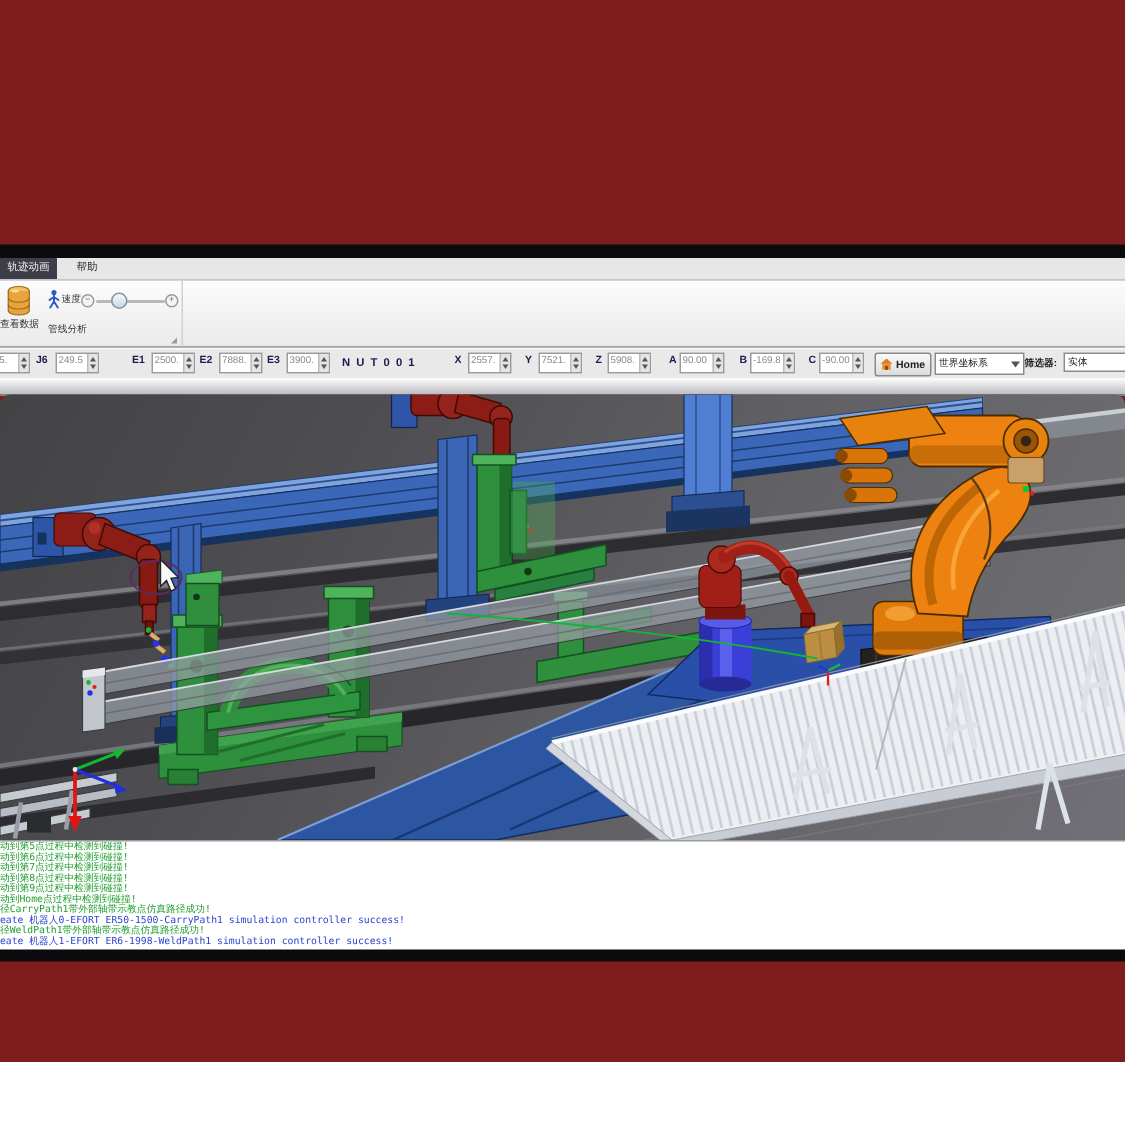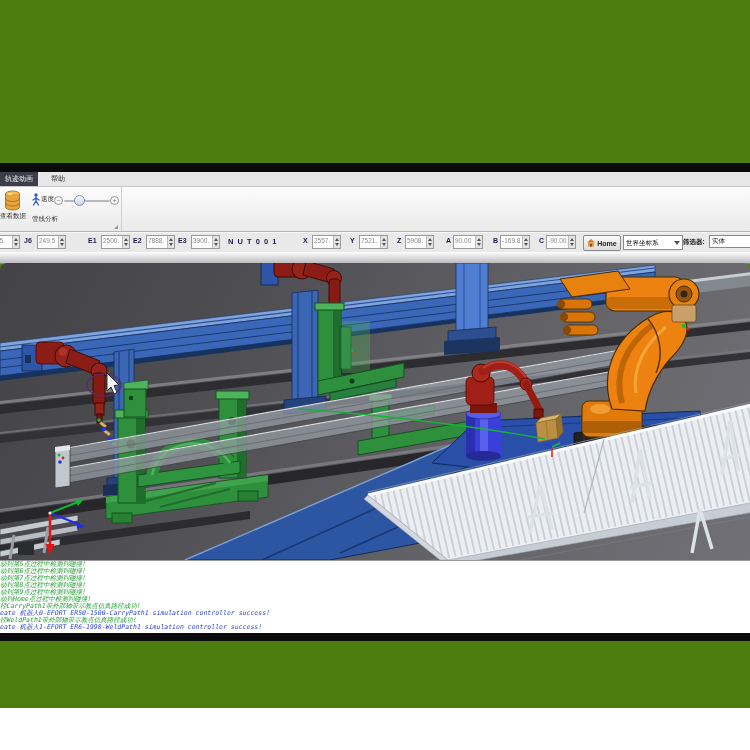--- a/index.html
+++ b/index.html
@@ -1,16 +1,16 @@
 <!DOCTYPE html>
 <html><head>
 <meta charset="utf-8">
 <style>
   html,body{margin:0;padding:0;background:#ffffff;}
-  .stage{position:relative;width:750px;height:708px;background:#4d7c0f;overflow:hidden;
+  .stage{position:relative;width:750px;height:708px;background:#7f1d1d;overflow:hidden;
          font-family:"Liberation Sans","DejaVu Sans",sans-serif;}
   .abs{position:absolute;}
   
   .bar-black-top{left:0;top:163px;width:750px;height:9px;background:#0b0b0d;}
   
   .tabstrip{left:0;top:172px;width:750px;height:14px;background:#e7e7e7;border-bottom:1px solid #c6c6c6;}
   .tab{position:absolute;top:0;height:14px;line-height:14px;font-size:7px;text-align:center;}
   .tab-sel{left:0;width:38px;background:#3e3e4a;color:#f2f2f2;}
   .tab-plain{left:44px;width:28px;color:#2a2a2a;}
   
@@ -47,21 +47,21 @@
                  border-right:3px solid transparent;border-top:4px solid #555;}
   .filter-lbl{position:absolute;left:683px;top:5px;font-size:6.5px;color:#222;font-weight:bold;}
   .filter-inp{position:absolute;left:709px;top:2px;width:44px;height:11px;border:1px solid #8a8a8a;background:#fff;
               font-size:6.5px;color:#222;padding:0 0 0 2px;font-family:inherit;}
   
   .edge-strip{left:0;top:252px;width:750px;height:11px;background:linear-gradient(#fefefe,#bcbcc0);border-bottom:1px solid #82828a;}
   .viewport{left:0;top:263px;width:750px;height:297px;border-radius:7px 7px 0 0;overflow:hidden;
             background:linear-gradient(118deg,#434346 0%,#4e4e52 28%,#626266 62%,#707076 100%);}
   
   .log{left:0;top:560px;width:750px;height:73px;background:#fff;border-top:1px solid #9a9a9a;overflow:hidden;}
-  .log .ln{font-size:6.5px;line-height:7px;white-space:nowrap;font-family:"DejaVu Sans Mono","DejaVu Sans",monospace;font-style:italic;}
+  .log .ln{font-size:6.5px;line-height:7px;white-space:nowrap;font-family:"DejaVu Sans Mono","DejaVu Sans",monospace;}
   .lg{color:#1f9e2e;} .lb{color:#2a43d0;}
   .bar-black-bottom{left:0;top:633px;width:750px;height:8px;background:#0b0b0d;}
 </style>
 </head>
 <body>
 
 <div class="stage">
 
   <div class="abs bar-black-top"></div>
 

